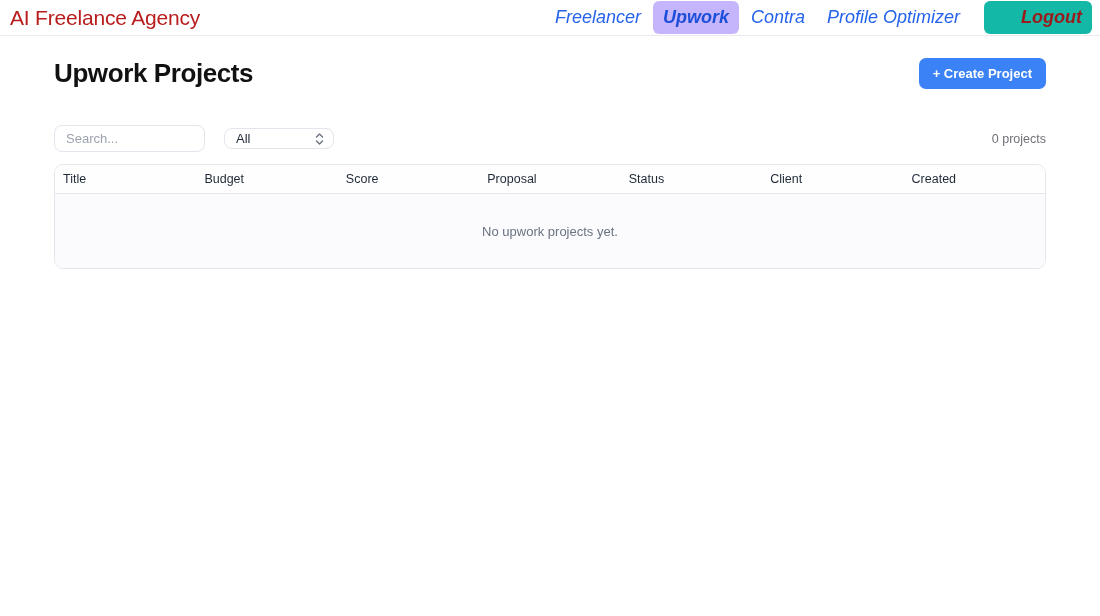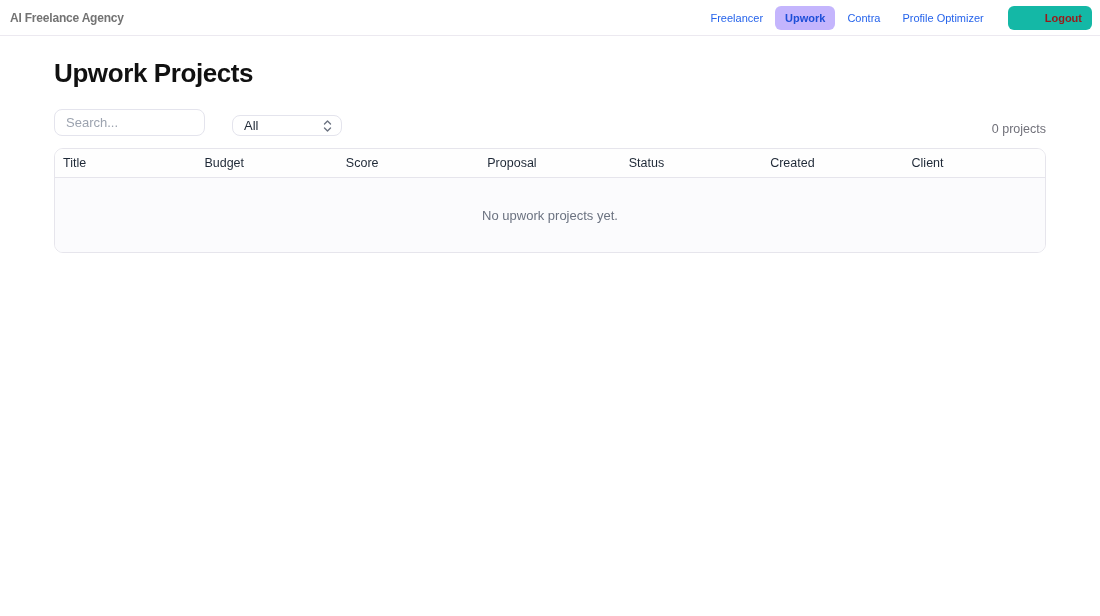--- a/index.html
+++ b/index.html
@@ -15,39 +15,40 @@
   .topnav {
     height: 36px;
     display: flex;
     align-items: center;
     justify-content: space-between;
     padding: 0 8px 0 10px;
     border-bottom: 1px solid #ece9f0;
     background: #ffffff;
   }
   .brand {
-    font-size: 12px;
-    font-weight: 700;
-    color: #737373;
+    font-size: 21px;
+    font-weight: 400;
+    color: #b91c1c;
     letter-spacing: -0.2px;
   }
   .nav-right {
     display: flex;
     align-items: center;
     gap: 2px;
   }
   .nav-link {
-    font-size: 11px;
+    font-size: 18px;
     font-weight: 500;
     color: #2563eb;
     text-decoration: none;
     padding: 6px 10px;
     border-radius: 6px;
     cursor: pointer;
     white-space: nowrap;
+    font-style: italic;
   }
   .nav-link.active {
     background: #c4b5fd;
     color: #1d4ed8;
     font-weight: 600;
   }
   .nav-link.logout {
     background: #14b8a6;
     color: #991b1b;
     font-weight: 600;
@@ -81,24 +82,24 @@
     font-weight: 600;
     border: none;
     border-radius: 7px;
     padding: 8px 14px;
     cursor: pointer;
     white-space: nowrap;
   }
 
   
   .filters-row {
-    margin-top: 20px;
-    display: flex;
-    align-items: flex-end;
-    gap: 27px;
+    margin-top: 36px;
+    display: flex;
+    align-items: center;
+    gap: 19px;
   }
   .search-input {
     width: 151px;
     height: 27px;
     border: 1px solid #e4e4ed;
     border-radius: 8px;
     padding: 0 11px;
     font-family: "Liberation Sans", sans-serif;
     font-size: 13px;
     color: #111827;
@@ -176,20 +177,21 @@
     <a class="nav-link">Contra</a>
     <a class="nav-link">Profile Optimizer</a>
     <a class="nav-link logout">Logout</a>
   </nav>
 </header>
 
 <main class="main">
 
   <div class="title-row">
     <h1 class="page-title">Upwork Projects</h1>
+    <button class="create-btn">+ Create Project</button>
   </div>
 
   <div class="filters-row">
     <input class="search-input" type="text" placeholder="Search..." style="">
     <div class="select-box">
       <span>All</span>
       <span class="select-chevrons">
         <svg width="9" height="14" viewBox="0 0 9 14">
           <path d="M1.5 5 L4.5 2 L7.5 5" fill="none" stroke="#6b7280" stroke-width="1.4" stroke-linecap="round" stroke-linejoin="round"></path>
           <path d="M1.5 9 L4.5 12 L7.5 9" fill="none" stroke="#6b7280" stroke-width="1.4" stroke-linecap="round" stroke-linejoin="round"></path>
@@ -199,19 +201,19 @@
     <span class="projects-count">0 projects</span>
   </div>
 
   <div class="table-card">
     <div class="table-header">
       <div class="th">Title</div>
       <div class="th">Budget</div>
       <div class="th">Score</div>
       <div class="th">Proposal</div>
       <div class="th">Status</div>
+      <div class="th">Client</div>
       <div class="th">Created</div>
-      <div class="th">Client</div>
     </div>
     <div class="table-empty">No upwork projects yet.</div>
   </div>
 
 </main>
 
 </body></html>

